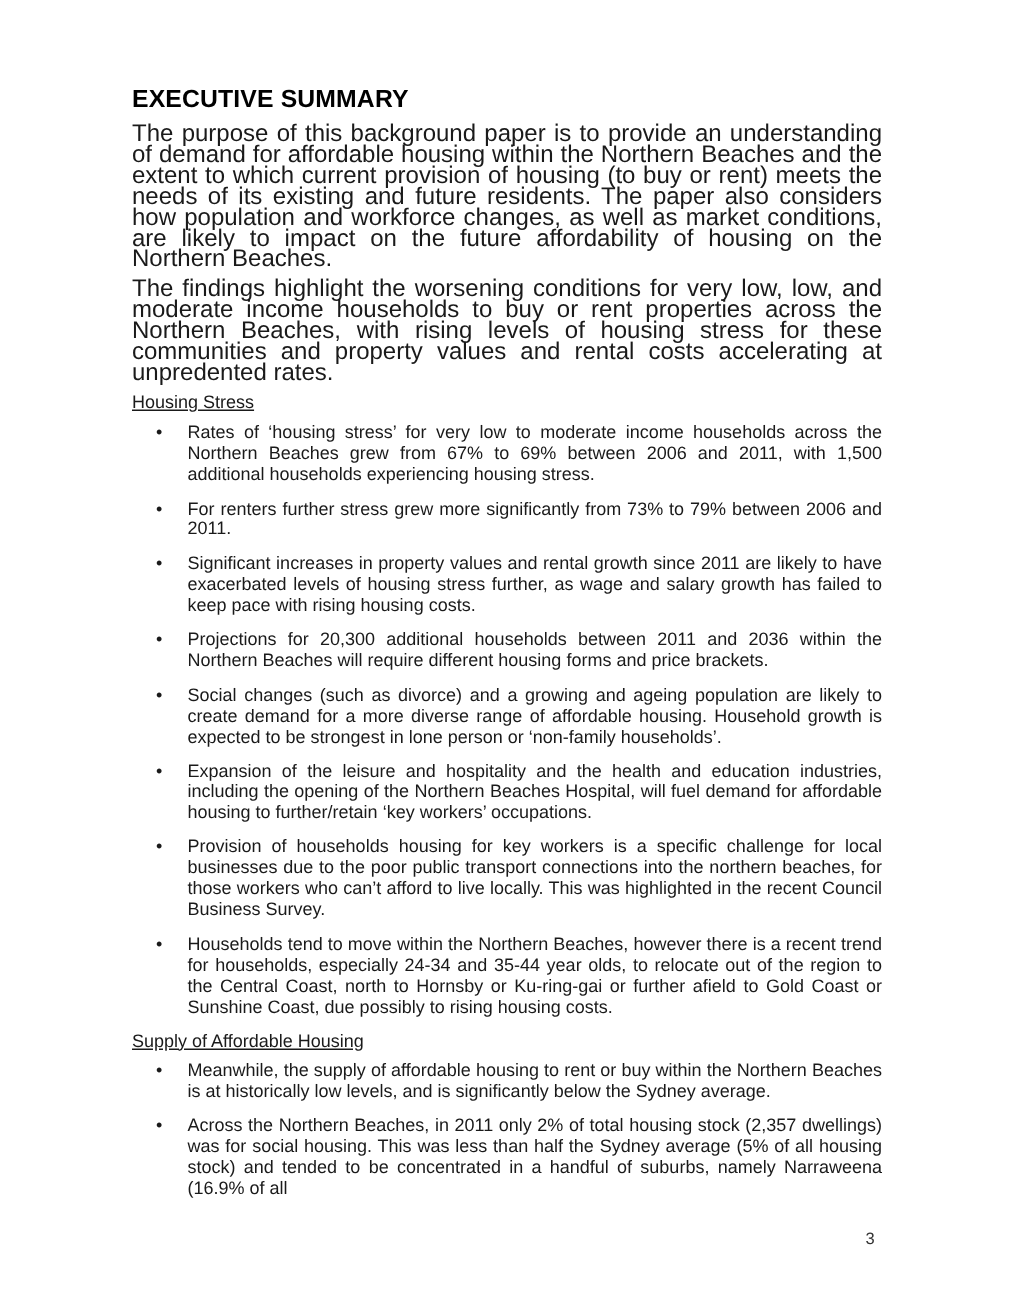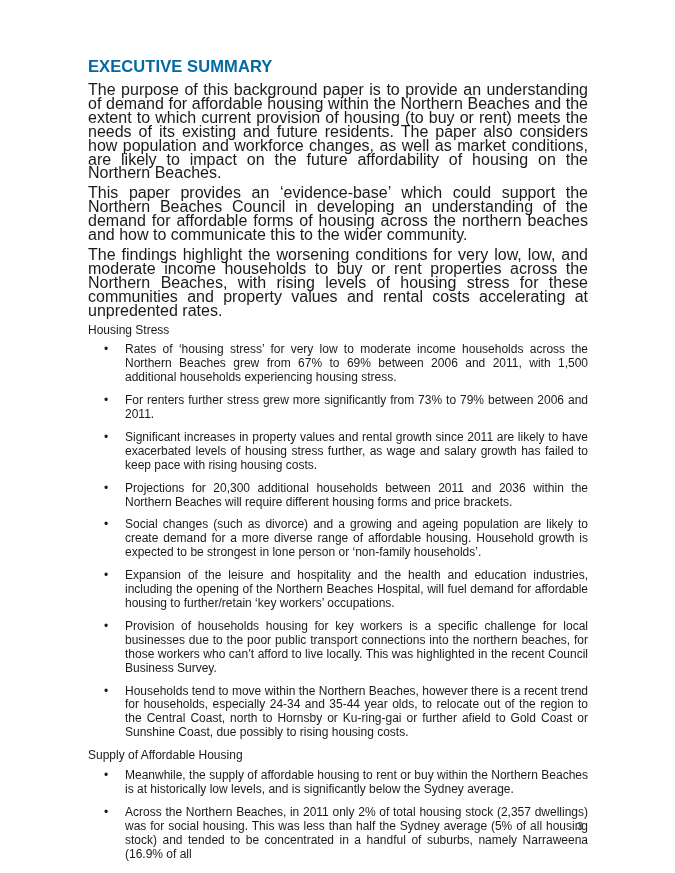--- a/index.html
+++ b/index.html
@@ -19,31 +19,32 @@
       position: absolute;
       left: 88px;
       top: 57px;
       width: 500px;
     }
     h1 {
       font-size: 16.5px;
       font-weight: bold;
       margin: 0 0 7px 0;
       letter-spacing: 0.1px;
-      color: #0369a1;
+      color: #000000;
     }
     p {
       margin: 0 0 6px 0;
       font-size: 16px;
       line-height: 13.9px;
       text-align: justify;
     }
     .section-heading {
       font-size: 12px;
       line-height: 13.9px;
+      text-decoration: underline;
       margin: 0 0 6px 0;
     }
     ul {
       list-style: none;
       margin: 0 0 5px 0;
       padding: 0;
     }
     li {
       position: relative;
       padding-left: 37px;
@@ -66,21 +67,20 @@
       color: #333;
     }
   </style>
 </head>
 <body>
 
 <div class="page">
   <h1>EXECUTIVE SUMMARY</h1>
 
   <p>The purpose of this background paper is to provide an understanding of demand for affordable housing within the Northern Beaches and the extent to which current provision of housing (to buy or rent) meets the needs of its existing and future residents.  The paper also considers how population and workforce changes, as well as market conditions, are likely to impact on the future affordability of housing on the Northern Beaches.</p>
-  <p>This paper provides an ‘evidence-base’ which could support the Northern Beaches Council in developing an understanding of the demand for affordable forms of housing across the northern beaches and how to communicate this to the wider community.</p>
   <p>The findings highlight the worsening conditions for very low, low, and moderate income households to buy or rent properties across the Northern Beaches, with rising levels of housing stress for these communities and property values and rental costs accelerating at unpredented rates.</p>
 
   <div>
     <div class="section-heading">Housing Stress</div>
     <ul>
       <li><span class="bullet">•</span><span>Rates of </span><b>‘housing stress’</b><span> for very low to moderate income households across the Northern Beaches grew from 67% to 69% between 2006 and 2011, with 1,500 additional households experiencing housing stress.</span></li>
       <li><span class="bullet">•</span><span>For </span><b>renters further stress</b><span> grew more significantly from 73% to 79% between 2006 and 2011.</span></li>
       <li><span class="bullet">•</span><span>Significant increases in property values and rental growth since 2011 are likely to have </span><b>exacerbated levels of housing stress</b><span> further, as wage and salary growth has failed to keep pace with rising housing costs.</span></li>
     </ul>
   </div>

